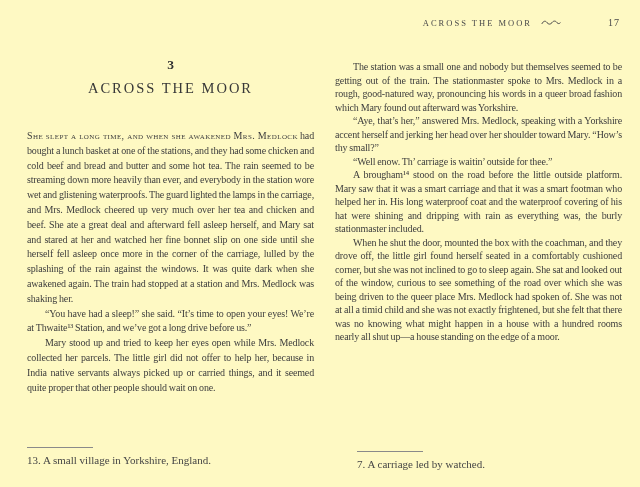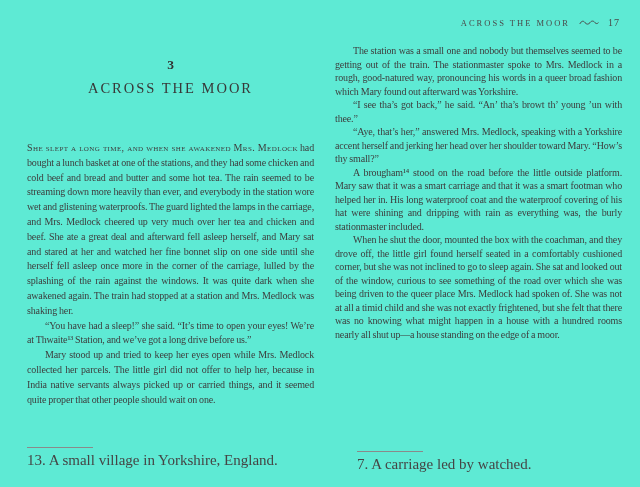--- a/index.html
+++ b/index.html
@@ -1,59 +1,59 @@
 <!DOCTYPE html>
 <html><head>
 <meta charset="utf-8">
 <style>
   html,body{margin:0;padding:0;background:#e8e8e8;}
   .spread{
     position:relative;
     width:640px;height:487px;
-    background:#5eead4;
+    background:#fef9c3;
     font-family:"Liberation Serif","DejaVu Serif",serif;
     color:#3d3d3d;
     overflow:hidden;
   }
   
   .running-head{
     position:absolute;top:17px;right:20px;
     display:flex;align-items:center;gap:9px;
     font-size:8.5px;letter-spacing:2px;color:#4a4a4a;
   }
-  .running-head .pageno{letter-spacing:1px;font-size:10px;}
+  .running-head .pageno{letter-spacing:1px;font-size:10px;margin-left:38px;}
   .orn{display:inline-block;line-height:0;}
 
   
   .page{position:absolute;display:flex;flex-direction:column;}
   .page-left{left:27px;top:57px;width:287px;height:409px;}
   .page-right{left:335px;top:44px;width:287px;height:426px;}
 
   .chapter-head{text-align:center;}
   .chapter-num{font-size:13.5px;font-weight:bold;color:#333;}
   .chapter-title{margin-top:7px;font-size:14.5px;letter-spacing:2px;color:#383838;}
 
-  .body-text{margin-top:44px;}
-  .page-right .body-text{margin-top:0;}
+  .body-text{margin-top:32px;}
+  .page-right .body-text{margin-top:16px;}
 
   .body-text p{
     margin:0;
     font-size:10px;
     letter-spacing:-0.15px;
     word-spacing:-0.4px;
     text-align:justify;
     hyphens:none;
   }
   .page-left .body-text p{line-height:14.8px;}
   .page-right .body-text p{line-height:13.5px;}
   .body-text p.indent{text-indent:18px;}
   .lead-caps{font-variant:small-caps;letter-spacing:0.4px;}
 
   
-  .footnote{margin-top:auto;font-size:15px;color:#454545;line-height:12px;}
+  .footnote{margin-top:auto;font-size:11px;color:#454545;line-height:12px;}
   .footnote .rule{width:66px;border-top:1px solid #8a8a8a;margin-bottom:6px;}
   .page-right .footnote{padding-left:22px;}
 </style>
 </head>
 <body>
 
 <div class="spread">
 
   <div class="running-head">
     <span>ACROSS THE MOOR</span>
@@ -78,22 +78,22 @@
     <div class="footnote">
       <div class="rule"></div>
       <span>13.</span>
       <span>A small village in Yorkshire, England.</span>
     </div>
   </div>
 
   <div class="page page-right">
     <div class="body-text">
       <p class="indent">The station was a small one and nobody but themselves seemed to be getting out of the train. The stationmaster spoke to Mrs. Medlock in a rough, good-natured way, pronouncing his words in a queer broad fashion which Mary found out afterward was Yorkshire.</p>
-      <p class="indent">“I see tha’s got back,” he said. “An’ tha’s browt th’ young ’un with thee.”</p>
       <p class="indent">“Aye, that’s her,” answered Mrs. Medlock, speaking with a Yorkshire accent herself and jerking her head over her shoulder toward Mary. “How’s thy small?”</p>
+      <p class="indent">“Well enow. Th’ carriage is waitin’ outside for thee.”</p>
       <p class="indent">A brougham¹⁴ stood on the road before the little outside platform. Mary saw that it was a smart carriage and that it was a smart footman who helped her in. His long waterproof coat and the waterproof covering of his hat were shining and dripping with rain as everything was, the burly stationmaster included.</p>
       <p class="indent">When he shut the door, mounted the box with the coachman, and they drove off, the little girl found herself seated in a comfortably cushioned corner, but she was not inclined to go to sleep again. She sat and looked out of the window, curious to see something of the road over which she was being driven to the queer place Mrs. Medlock had spoken of. She was not at all a timid child and she was not exactly frightened, but she felt that there was no knowing what might happen in a house with a hundred rooms nearly all shut up—a house standing on the edge of a moor.</p>
     </div>
     <div class="footnote">
       <div class="rule"></div>
       <span>7.</span>
       <span>A carriage led by watched.</span>
     </div>
   </div>
 

